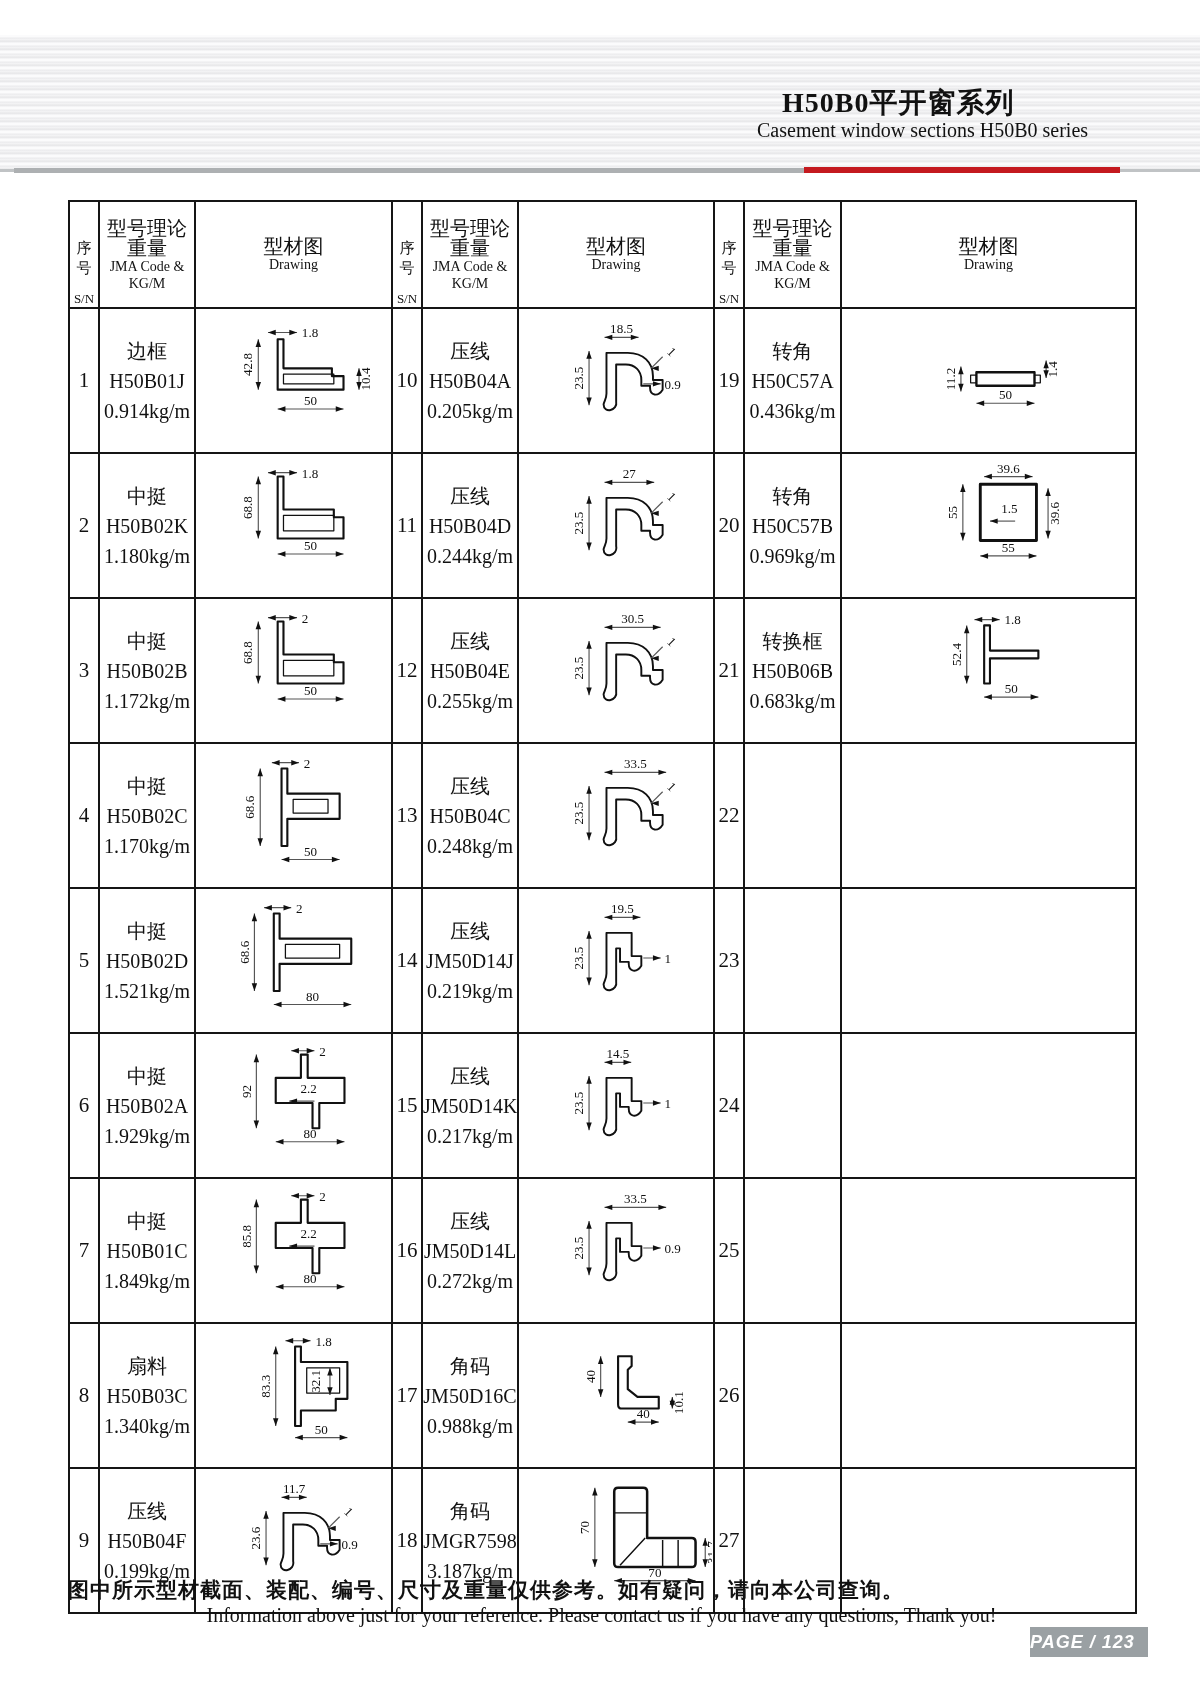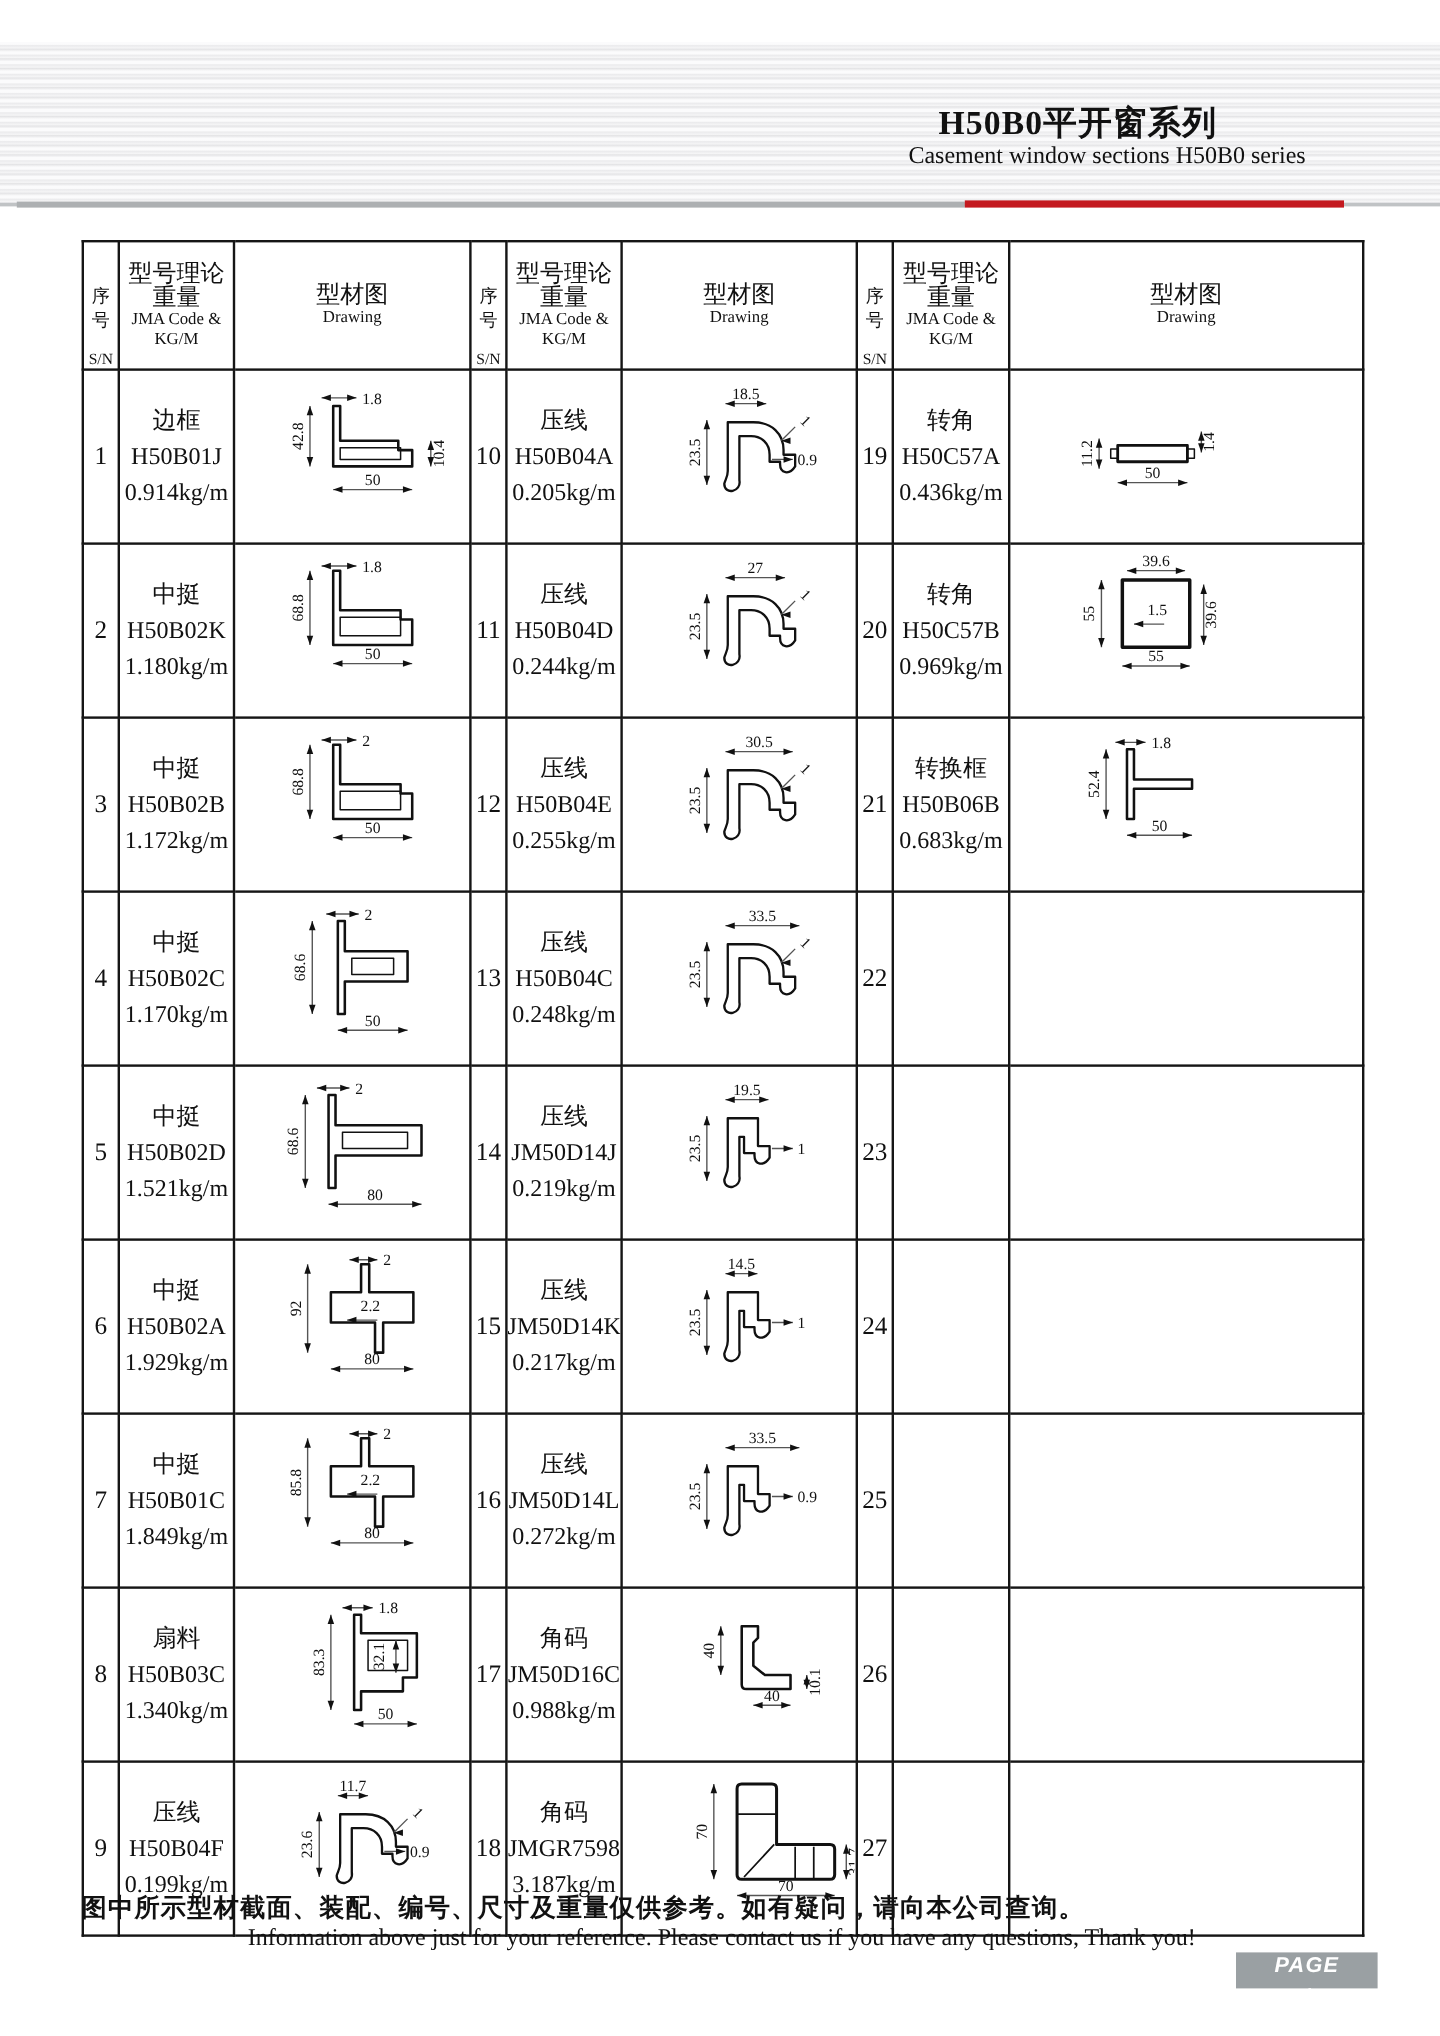--- a/index.html
+++ b/index.html
@@ -26,29 +26,29 @@
   .profiles th,.profiles td{border:2px solid #151515;padding:0;overflow:hidden;}
   .profiles thead tr{height:46px;}
   .profiles tbody tr{height:145px;}
   th{font-weight:normal;text-align:center;vertical-align:middle;}
   th .cn{display:block;font-size:20px;line-height:20px;}
   th .en{display:block;font-size:14px;line-height:17px;}
   th.h-sn .cn{font-size:15px;margin-top:36px;}
   th.h-sn .en{font-size:13px;margin-top:12px;}
   td.sn{text-align:center;vertical-align:middle;font-size:21px;}
   td.code{text-align:center;vertical-align:middle;font-size:20px;line-height:30px;}
-  td.draw{text-align:left;vertical-align:middle;border-radius:18px;}
+  td.draw{text-align:center;vertical-align:middle;border-radius:18px;}
   td.draw svg{display:inline-block;}
 
   .f-cn{position:absolute;left:68px;top:1576px;width:1067px;text-align:left;
         font-family:"Liberation Sans",sans-serif;font-weight:bold;font-size:21px;letter-spacing:1px;}
   .f-en{position:absolute;left:68px;top:1604px;width:1067px;text-align:center;font-size:20px;}
   .badge{position:absolute;left:1030px;top:1627px;width:118px;height:30px;
-         display:flex;align-items:center;justify-content:space-between;gap:6px;
-         color:#ffffff;font:italic bold 18px "Liberation Sans",sans-serif;letter-spacing:1px;flex-direction:column;}
+         display:flex;align-items:center;justify-content:flex-start;gap:6px;
+         color:#ffffff;font:italic bold 18px "Liberation Sans",sans-serif;letter-spacing:1px;}
 </style>
 </head>
 <body>
 
 <div class="band"></div>
 <div class="title-cn">H50B0平开窗系列</div>
 <div class="title-en">Casement window sections H50B0 series</div>
 <div class="bar-gray" id="barGray" style="width: 790px; background: rgb(173, 176, 178);"></div>
 <div class="bar-red" id="barRed" style="left: 804px; width: 316px; background: rgb(196, 25, 31);"></div>
 

